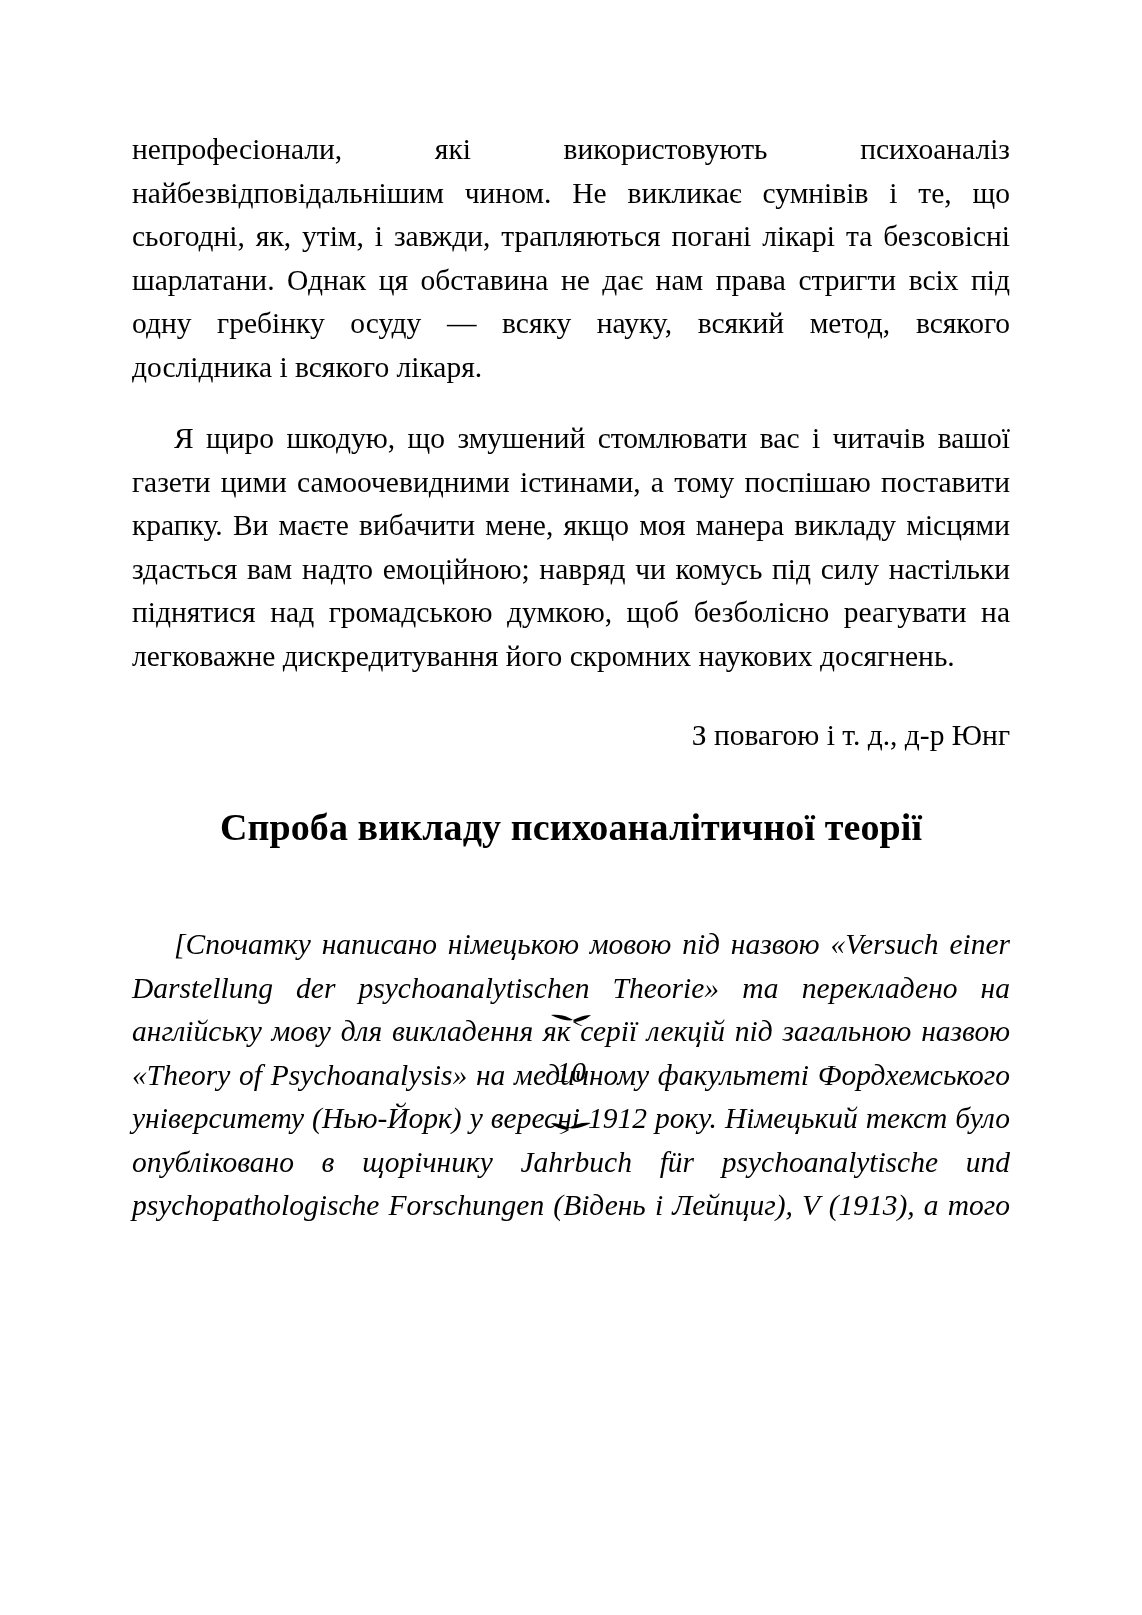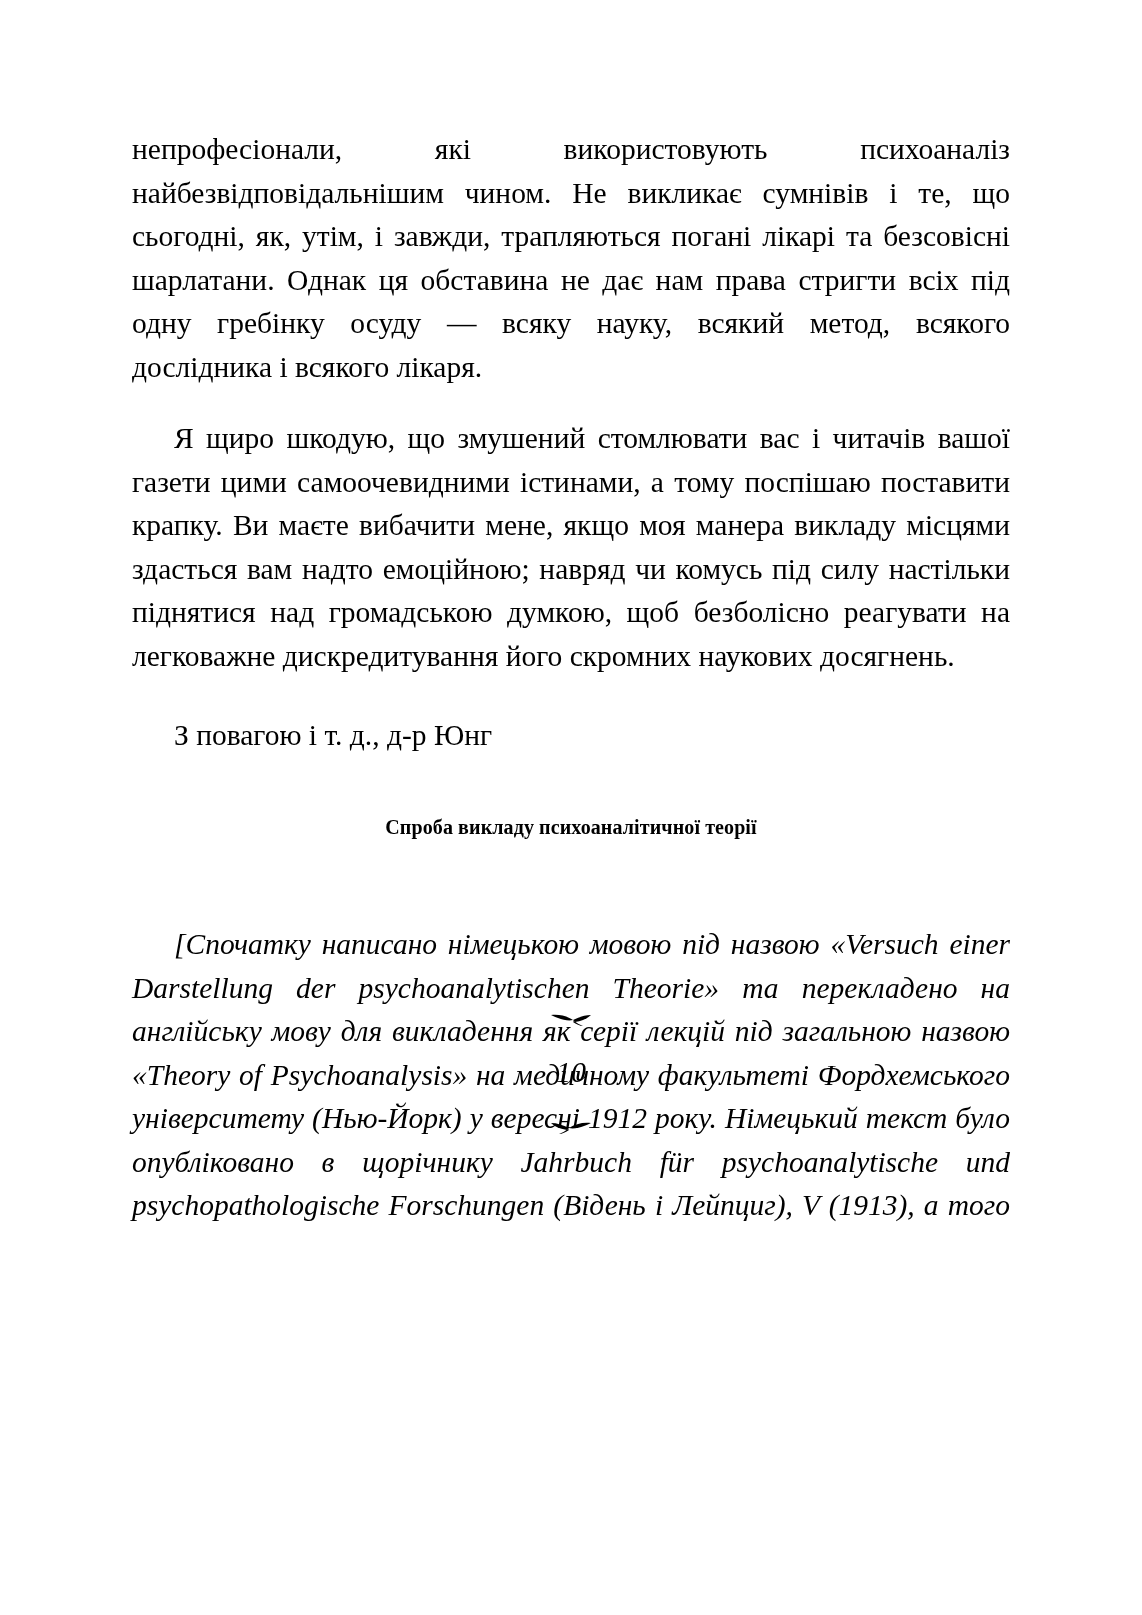--- a/index.html
+++ b/index.html
@@ -43,27 +43,27 @@
   }
   
   .signature {
     margin: 0;
     padding-top: 36px;
     text-indent: 42px;
     font-family: "Liberation Serif", "DejaVu Serif", serif;
     font-size: 29.5px;
     line-height: 43.5px;
     color: #000000;
-    text-align: left;
+    text-align: right;
   }
   h2.section-heading {
     margin: 0;
     padding-top: 48px;
     font-family: "Liberation Serif", "DejaVu Serif", serif;
-    font-size: 20px;
+    font-size: 38px;
     line-height: 43.5px;
     font-weight: bold;
     color: #000000;
     text-align: center;
     letter-spacing: 0.1px;
   }
   .note-block {
     padding-top: 46px;
     font-style: italic;
   }

